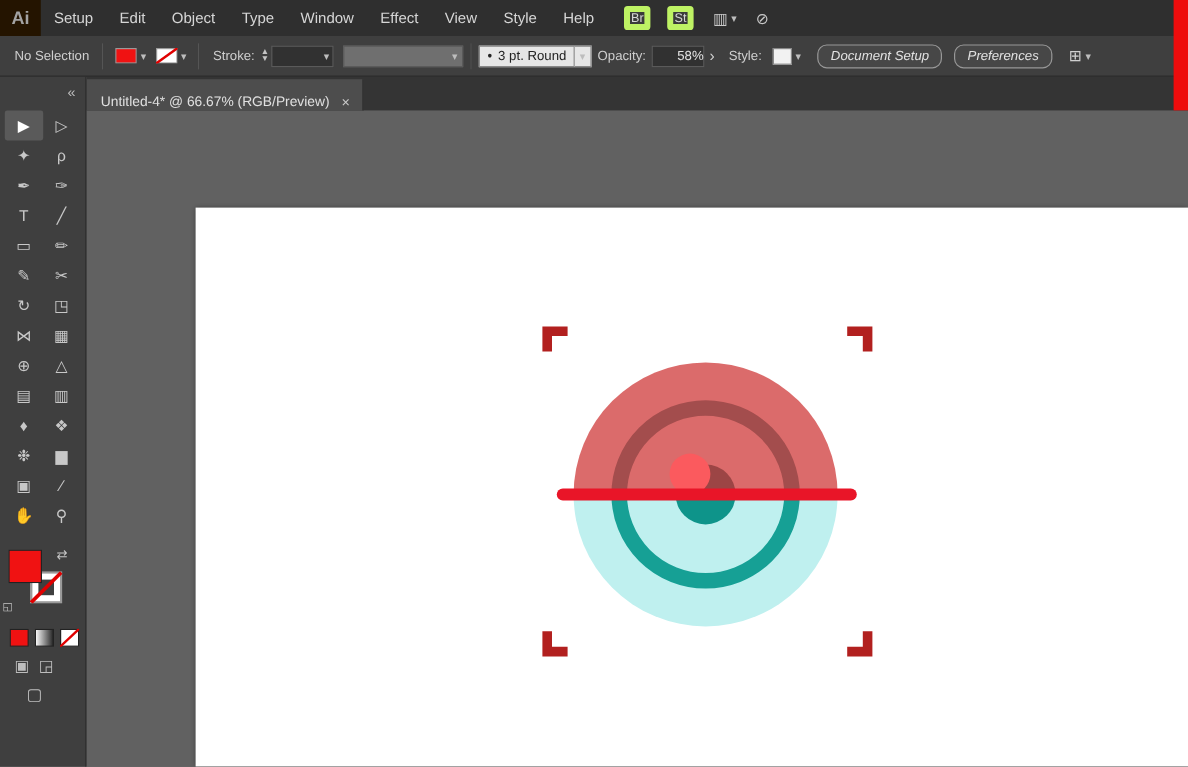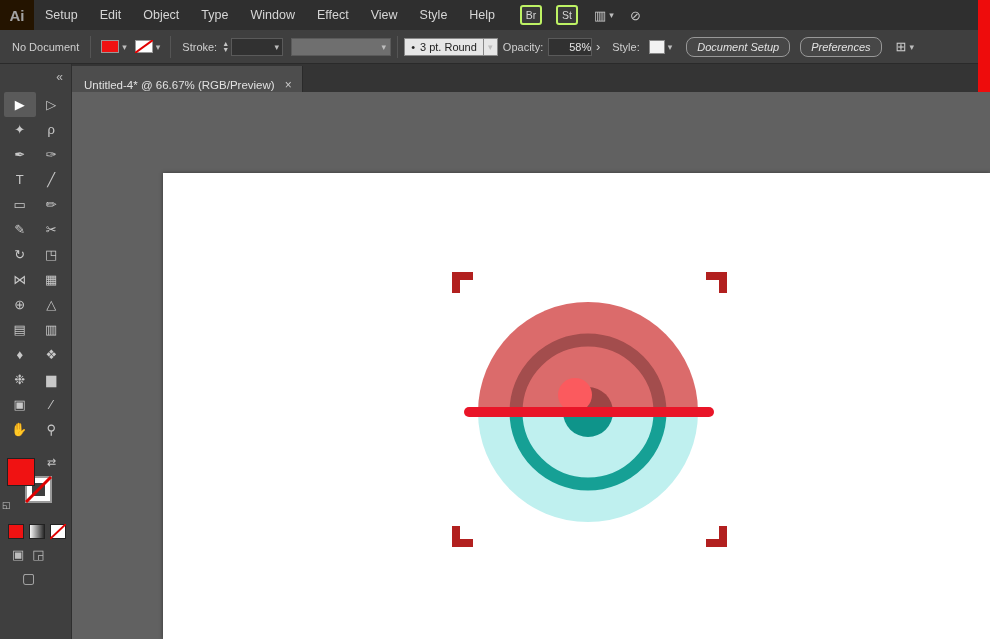--- a/index.html
+++ b/index.html
@@ -6,21 +6,21 @@
   html,body { width:990px; height:639px; overflow:hidden; background:#616161;
     font-family:"Liberation Sans", sans-serif; }
   .app { position:relative; width:990px; height:639px; }
 
   
   .menubar { position:absolute; left:0; top:0; right:0; height:30px; background:#2f2f2f;
     display:flex; align-items:center; color:#d6d6d6; font-size:12.5px; z-index:10; }
   .ai-logo { width:34px; height:30px; background:#241400; color:#a3a3a3; font-weight:bold;
     font-size:15px; display:flex; align-items:center; justify-content:center; }
   .menu-item { padding:0 11px; height:30px; display:flex; align-items:center; cursor:default; }
-  .mb-iconbox { width:22px; height:20px; border:2px solid #bef264; border-radius:3px;
+  .mb-iconbox { width:22px; height:20px; border:5px solid #bef264; border-radius:3px;
     display:flex; align-items:center; justify-content:center; font-size:10.5px; margin-left:14px;
     color:#d6d6d6; background:#3a3a3a; }
   .mb-icon { margin-left:16px; color:#c9c9c9; font-size:13px; display:flex; align-items:center; gap:3px; }
   .chev { font-size:9px; color:#bdbdbd; }
 
   
   .controlbar { position:absolute; left:0; top:30px; right:0; height:34px; background:#3f3f3f;
     border-bottom:1px solid #2a2a2a; display:flex; align-items:center; color:#cfcfcf;
     font-size:11px; z-index:10; }
   .cb-label { margin:0 5px; white-space:nowrap; }
@@ -105,21 +105,21 @@
     <div class="mb-icon">
       <span>▥</span>
       <span class="chev">▾</span>
     </div>
     <div class="mb-icon">
       <span>⊘</span>
     </div>
   </div>
 
   <div class="controlbar">
-    <span class="cb-label" style="margin-left:12px;">No Document</span>
+    <span class="cb-label" style="margin-left:12px;">No Selection</span>
     <span class="divider"></span>
 
     <span class="swatch-btn">
       <svg width="18" height="13">
         <rect x="0.5" y="0.5" width="17" height="12" stroke="#999" fill="#f01212"></rect>
       </svg>
       <span class="chev">▾</span>
     </span>
 
     <span class="swatch-btn">

